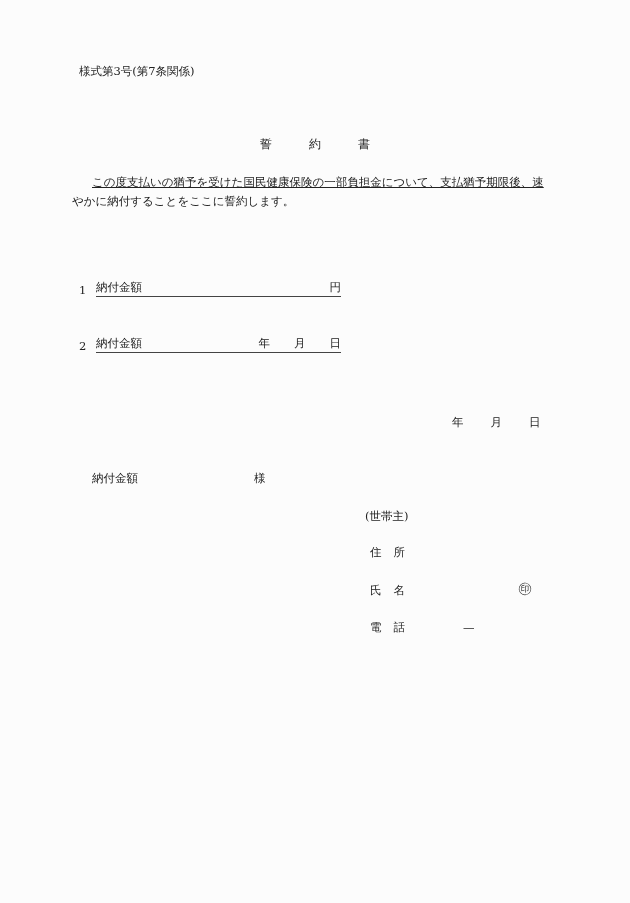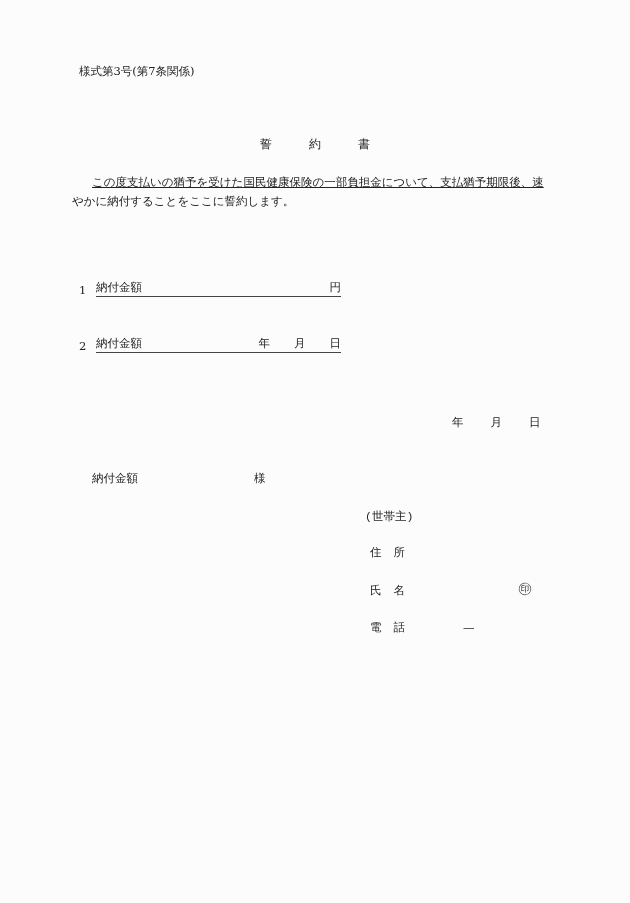--- a/index.html
+++ b/index.html
@@ -54,21 +54,21 @@
     #sign-date {
       left: 452px; top: 417px;
       display: flex;
     }
     #sign-date span { margin-right: 27px; }
     #sign-date span:last-child { margin-right: 0; }
 
     #addressee { left: 92px; top: 473px; }
     #addressee-suffix { left: 254px; top: 473px; }
 
-    #householder { left: 365px; top: 511px; font-family: Liberation Mono, monospace; }
+    #householder { left: 365px; top: 511px; }
     #address-label { left: 370px; top: 547px; display: flex; }
     #name-label { left: 370px; top: 585px; display: flex; }
     #phone-label { left: 370px; top: 622px; display: flex; }
     .label-char + .label-char { margin-left: 12px; }
 
     #seal { left: 518px; top: 581px; font-size: 14px; }
     #phone-dash { left: 463px; top: 622px; }
   </style>
 </head>
 <body>

